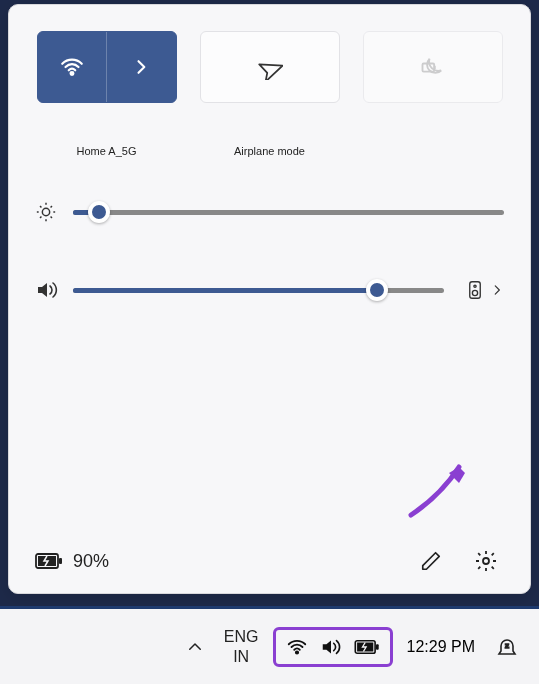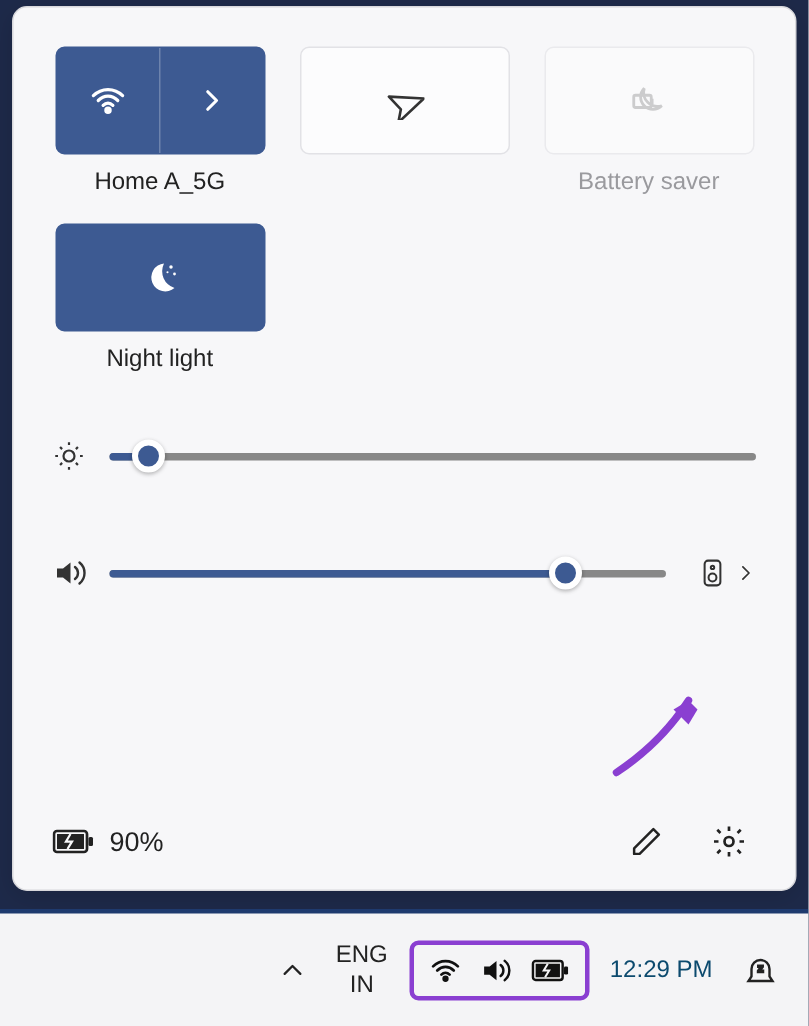--- a/index.html
+++ b/index.html
@@ -38,21 +38,21 @@
     justify-content:center;
     position:relative;
     cursor:pointer;
   }
   .tile.active { background: #3d5a92; border-color:#3d5a92; color:#fff; }
   .tile.disabled { opacity:0.6; cursor:default; }
   .tile.split { padding:0; }
   .tile.split .half { flex:1; height:100%; display:flex; align-items:center; justify-content:center; }
   .tile.split .divider { width:1px; height:100%; background:rgba(0,0,0,0.1); }
   .tile.active.split .divider { background:rgba(255,255,255,0.25); }
-  .tile-label { font-size:16px; color:#222; text-align:center; }
+  .tile-label { font-size:11px; color:#222; text-align:center;margin-top:32px; }
   .tile-label.disabled { color:#9a9a9e; }
   .slider-row { display:flex; align-items:center; gap:14px; margin: 44px 0 0 0; }
   .slider-row.vol { margin-top: 54px; }
   .slider {
     flex:1; height:5px; background:#888; border-radius:3px; position:relative; cursor:pointer;
   }
   .slider .fill { position:absolute; left:0; top:0; bottom:0; background:#3d5a92; border-radius:3px; }
   .slider .thumb {
     position:absolute; top:50%; width:22px; height:22px; border-radius:50%;
     background:#3d5a92; border:4px solid #fff; transform:translate(-50%,-50%);
@@ -74,21 +74,21 @@
     position:absolute; left:0; right:0; bottom:0; height:78px;
     background:#f4f4f6; border-top:3px solid #1e3a6e;
     display:flex; align-items:center; justify-content:flex-end;
     padding:0 14px 0 0; gap:14px;
   }
   .tb-lang { text-align:center; font-size:16px; line-height:1.2; color:#222; }
   .tb-tray {
     display:flex; align-items:center; gap:12px; padding:6px 10px;
     border:3px solid #8a3fd1; border-radius:6px;
   }
-  .tb-clock { text-align:left; font-size:16px; line-height:1.25; color:#0c4a6e; }
+  .tb-clock { text-align:left; font-size:16px; line-height:1.25; color:#000000; }
   svg { display:block; }
 </style>
 </head>
 <body>
 
 <div class="panel" style="position:relative;">
 
   <div class="tiles">
 
     <div class="tile-wrap">
@@ -117,48 +117,35 @@
 
 
     <div class="tile-wrap">
       <div class="tile">
         <span>
           <svg width="26" height="26" viewBox="0 0 24 24" fill="none" stroke="#333" stroke-width="1.6" stroke-linecap="round" stroke-linejoin="round">
               <path d="M2 14l20-8-8 20-2-8-10-4z" transform="rotate(25 12 12)"></path>
             </svg>
         </span>
       </div>
+      <div class="tile-label">Airplane mode</div>
     </div>
 
     <div class="tile-wrap">
       <div class="tile disabled">
         <span style="opacity:0.5">
           <svg width="28" height="28" viewBox="0 0 24 24" fill="none" stroke="#666" stroke-width="1.6">
               <path d="M9 5a7 7 0 1 0 10 10 8 8 0 0 1-10-10z"></path>
               <rect x="3" y="9" width="10" height="7" rx="1"></rect>
               <line x1="13.5" y1="11" x2="13.5" y2="14"></line>
             </svg>
         </span>
       </div>
-      <div class="tile-label disabled">Battery saver</div>
-    </div>
-
-    <div class="tile-wrap">
-      <div class="tile active">
-        <span>
-          <svg width="28" height="28" viewBox="0 0 24 24" fill="#fff">
-              <path d="M14 4a8 8 0 1 0 6 14 10 10 0 0 1-6-14z"></path>
-              <circle cx="18" cy="6" r="1"></circle>
-              <circle cx="20" cy="10" r="0.8"></circle>
-              <circle cx="16" cy="9" r="0.6"></circle>
-            </svg>
-        </span>
-      </div>
-      <div class="tile-label">Night light</div>
-    </div>
+    </div>
+
 
 
   </div>
 
   <div class="slider-row">
     <div class="side-icon">
       <svg width="22" height="22" viewBox="0 0 24 24" fill="none" stroke="#333" stroke-width="1.6">
           <circle cx="12" cy="12" r="4"></circle>
           <line x1="12" y1="2" x2="12" y2="4"></line>
           <line x1="12" y1="20" x2="12" y2="22"></line>

